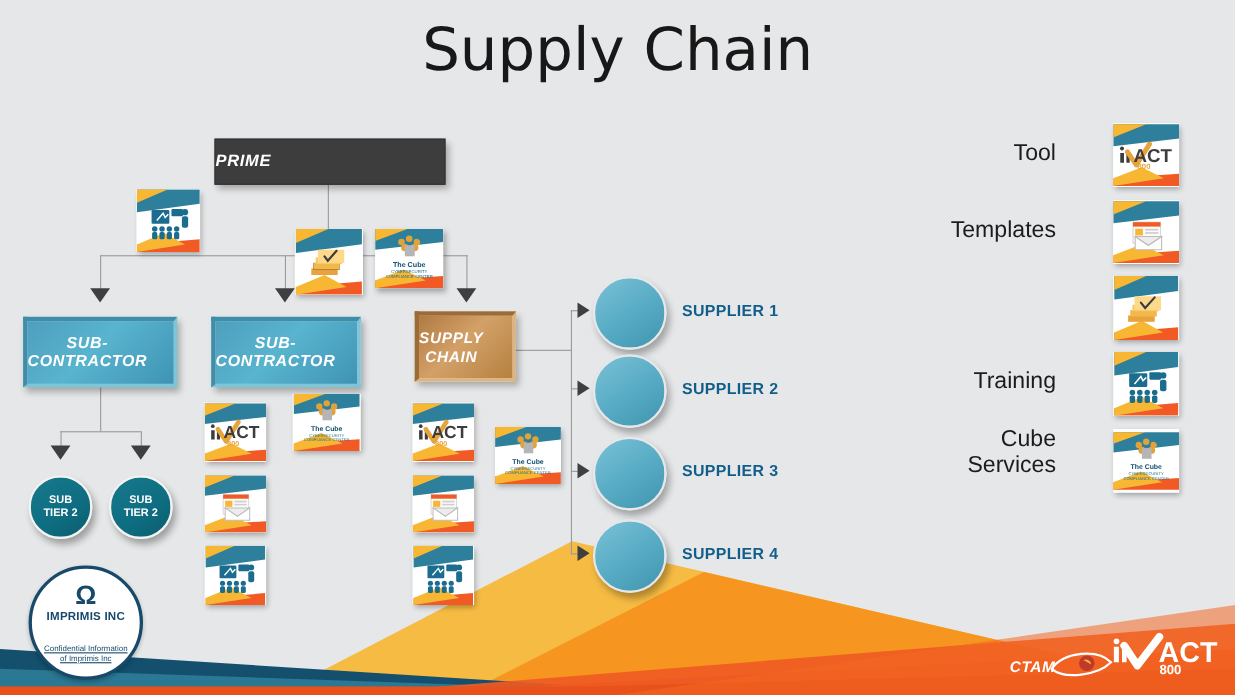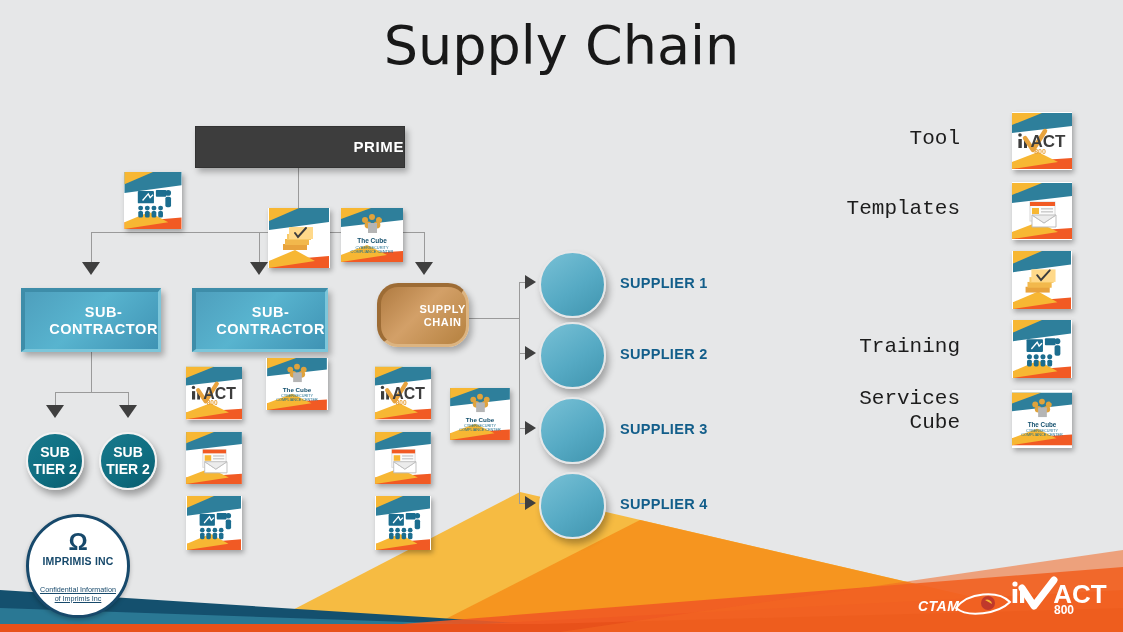--- a/index.html
+++ b/index.html
@@ -28,49 +28,49 @@
     letter-spacing:0px;
     font-family:"DejaVu Sans", sans-serif;
   }
 
   
   .node{
     position:absolute;
     box-sizing:border-box;
     display:flex;
     align-items:center;
-    justify-content:flex-end;
+    justify-content:flex-start;
     text-align:center;
     color:#ffffff;
     font-weight:bold;
     letter-spacing:.6px;
     line-height:1.15;
     box-shadow:3px 4px 6px rgba(0,0,0,.28);
+    font-style:italic;
   }
   .prime{
     background:#3d3d3d;
     font-size:15px;
     border:1px solid #333;
   }
   .subcon{
     background:linear-gradient(135deg,#4e9fbd 0%,#58b4cf 45%,#3f93b4 100%);
     font-size:14.5px;
     border-top:4px solid #3e8da9;
     border-left:4px solid #3e8da9;
     border-right:3px solid #7cc6da;
     border-bottom:3px solid #7cc6da;
   }
   .supply{
     background:linear-gradient(135deg,#b07b41 0%,#d3a068 45%,#b5813f 100%);
-    font-size:11px;
+    font-size:14px;
     border-top:4px solid #9d6c35;
     border-left:4px solid #9d6c35;
     border-right:3px solid #dcb481;
     border-bottom:3px solid #dcb481;
-    border-radius:21px;
   }
 
   
   .circle{
     position:absolute;
     border-radius:50%;
     box-sizing:border-box;
     display:flex;
     align-items:center;
     justify-content:center;
@@ -80,21 +80,21 @@
   }
   .supplier-circle{
     background:linear-gradient(145deg,#79c1d6 0%,#56aac4 55%,#3f94ae 100%);
     box-shadow:3px 5px 7px rgba(0,0,0,.30);
     border:2px solid #e6e7e8;
   }
   .tier2-circle{
     background:linear-gradient(145deg,#18798c 0%,#0e6d80 60%,#0a5c6d 100%);
     box-shadow:3px 5px 7px rgba(0,0,0,.32);
     border:2px solid #f2f2f2;
-    font-size:14px;
+    font-size:10px;
     line-height:1.2;
   }
   .supplier-label{
     position:absolute;
     color:#125e8a;
     font-weight:bold;
     font-size:14.5px;
     letter-spacing:.3px;
     white-space:nowrap;
   }
@@ -127,21 +127,21 @@
     box-shadow:2px 3px 5px rgba(0,0,0,.30);
   }
   .tile svg{display:block;width:100%;height:100%;}
 
   
   .legend-label{
     position:absolute;
     text-align:right;
     font-size:21px;
     color:#1c1c1c;
-    font-family:Liberation Mono, monospace;
+    font-family:Liberation Sans, sans-serif;
     line-height:1.12;
   }
 
   
   #deco{position:absolute;left:0;bottom:0;width:1123px;height:160px;}
   #deco svg{display:block;width:100%;height:100%;}
 
   
   #imprimis{
     position:absolute;
@@ -563,22 +563,22 @@
           <rect x="21.5" y="41" width="5" height="7" rx="1.6"></rect>
         <circle cx="31" cy="38" r="2.6"></circle>
           <rect x="28.5" y="41" width="5" height="7" rx="1.6"></rect>
         <circle cx="38" cy="38" r="2.6"></circle>
           <rect x="35.5" y="41" width="5" height="7" rx="1.6"></rect>
       </g>
     </svg>
   </div>
 
   <div class="legend-label" style="left:830px; top:387px; width:130px;">
+    <div>Cube</div>
     <div>Services</div>
-    <div>Cube</div>
   </div>
   <div class="tile" style="left:1012px; top:390px; width:60px; height:58px;">
     <svg viewBox="0 0 62 54">
       <rect width="62" height="54" fill="#fff"></rect>
       <polygon points="0,0 62,0 62,12 0,19" fill="#2e7f9b"></polygon>
       <polygon points="0,0 30,0 0,11" fill="#f7b733"></polygon>
       <polygon points="0,54 62,54 62,43 0,47" fill="#f15a24"></polygon>
       <polygon points="0,47 26,37 46,47 0,54" fill="#f7b733"></polygon>
       <g fill="#e0a33c">
           <circle cx="24" cy="12" r="3"></circle>

